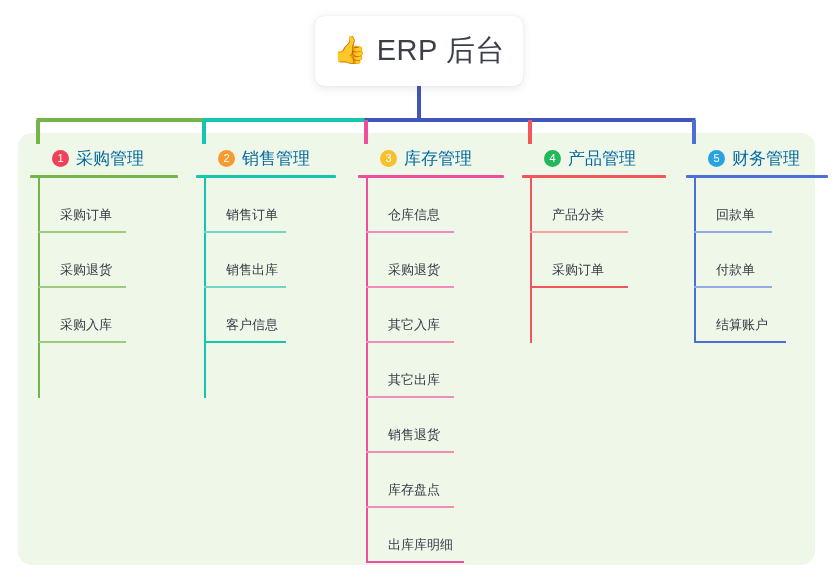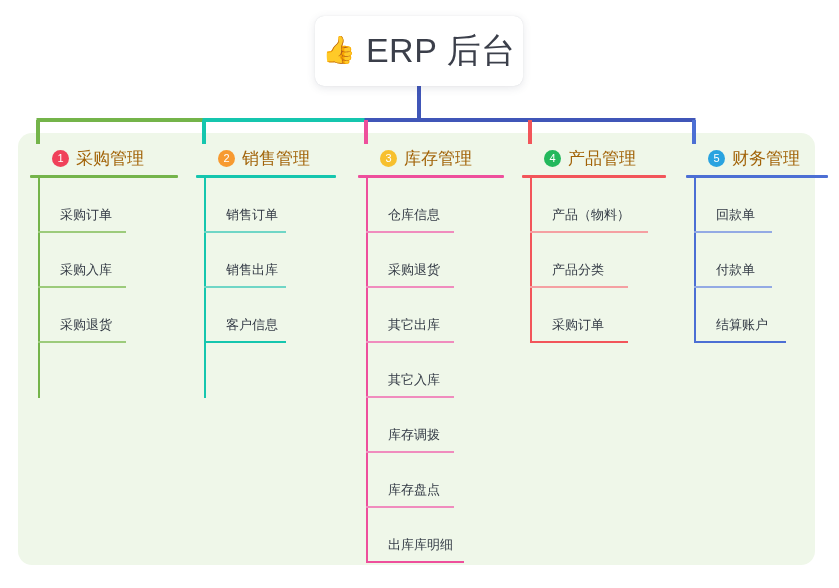--- a/index.html
+++ b/index.html
@@ -23,21 +23,21 @@
     display:flex;align-items:center;justify-content:center;
     gap:10px;
     box-sizing:border-box;
   }
   .title-emoji{
     font-size:27px;line-height:1;
     display:inline-block;
     transform:translateY(-1px);
   }
   .title-text{
-    font-size:34px;
+    font-size:29px;
     color:#3b3f4a;
     letter-spacing:.5px;
     white-space:nowrap;
   }
 
   
   .panel{
     position:absolute;
     left:18px;top:133px;
     width:797px;height:432px;
@@ -57,21 +57,21 @@
     box-sizing:border-box;
   }
   .badge{
     width:17px;height:17px;border-radius:50%;
     color:#ffffff;font-size:11px;line-height:17px;
     text-align:center;font-weight:normal;
     flex:0 0 auto;
     box-sizing:border-box;
   }
   .col-title{
-    font-size:17px;color:#a16207;white-space:nowrap;
+    font-size:17px;color:#0369a1;white-space:nowrap;
   }
   .head-rule{
     margin-top:5px;
     height:3px;border-radius:1px;
   }
 
   
   .items{position:relative;margin-top:0;}
   .item{
     position:relative;
@@ -128,27 +128,27 @@
           <span class="col-title">采购管理</span>
         </div>
         <div class="head-rule" style="background: rgb(116, 180, 74); width: 148px;"></div>
         <div class="items">
           <div class="item-stem" style="background: rgb(116, 180, 74); height: 220px;"></div>
           <div class="item">
             <span class="item-label">采购订单</span>
             <div class="item-rule" style="background: rgb(156, 203, 123); width: 88px;"></div>
           </div>
           <div class="item">
+            <span class="item-label">采购退货</span>
+            <div class="item-rule" style="background: rgb(156, 203, 123); width: 88px;"></div>
+          </div>
+          <div class="item">
             <span class="item-label">采购入库</span>
             <div class="item-rule" style="background: rgb(156, 203, 123); width: 88px;"></div>
           </div>
-          <div class="item">
-            <span class="item-label">采购退货</span>
-            <div class="item-rule" style="background: rgb(156, 203, 123); width: 88px;"></div>
-          </div>
         </div>
       </div>
       <div class="col" style="left: 196px; width: 140px;">
         <div class="col-head">
           <span class="badge" style="background: rgb(247, 154, 48);">2</span>
           <span class="col-title">销售管理</span>
         </div>
         <div class="head-rule" style="background: rgb(21, 198, 174); width: 140px;"></div>
         <div class="items">
           <div class="item-stem" style="background: rgb(21, 198, 174); height: 220px;"></div>
@@ -176,29 +176,29 @@
           <div class="item-stem" style="background: rgb(238, 79, 156); height: 385px;"></div>
           <div class="item">
             <span class="item-label">仓库信息</span>
             <div class="item-rule" style="background: rgb(240, 140, 190); width: 88px;"></div>
           </div>
           <div class="item">
             <span class="item-label">采购退货</span>
             <div class="item-rule" style="background: rgb(240, 140, 190); width: 88px;"></div>
           </div>
           <div class="item">
+            <span class="item-label">其它入库</span>
+            <div class="item-rule" style="background: rgb(240, 140, 190); width: 88px;"></div>
+          </div>
+          <div class="item">
             <span class="item-label">其它出库</span>
             <div class="item-rule" style="background: rgb(240, 140, 190); width: 88px;"></div>
           </div>
           <div class="item">
-            <span class="item-label">其它入库</span>
-            <div class="item-rule" style="background: rgb(240, 140, 190); width: 88px;"></div>
-          </div>
-          <div class="item">
-            <span class="item-label">库存调拨</span>
+            <span class="item-label">销售退货</span>
             <div class="item-rule" style="background: rgb(240, 140, 190); width: 88px;"></div>
           </div>
           <div class="item">
             <span class="item-label">库存盘点</span>
             <div class="item-rule" style="background: rgb(240, 140, 190); width: 88px;"></div>
           </div>
           <div class="item">
             <span class="item-label">出库库明细</span>
             <div class="item-rule" style="background: rgb(238, 79, 156); width: 98px;"></div>
           </div>
@@ -206,24 +206,20 @@
       </div>
       <div class="col" style="left: 522px; width: 144px;">
         <div class="col-head">
           <span class="badge" style="background: rgb(35, 184, 92);">4</span>
           <span class="col-title">产品管理</span>
         </div>
         <div class="head-rule" style="background: rgb(242, 85, 90); width: 144px;"></div>
         <div class="items">
           <div class="item-stem" style="background: rgb(242, 85, 90); height: 165px;"></div>
           <div class="item">
-            <span class="item-label">产品（物料）</span>
-            <div class="item-rule" style="background: rgb(245, 160, 162); width: 118px;"></div>
-          </div>
-          <div class="item">
             <span class="item-label">产品分类</span>
             <div class="item-rule" style="background: rgb(245, 160, 162); width: 98px;"></div>
           </div>
           <div class="item">
             <span class="item-label">采购订单</span>
             <div class="item-rule" style="background: rgb(242, 85, 90); width: 98px;"></div>
           </div>
         </div>
       </div>
       <div class="col" style="left: 686px; width: 142px;">

